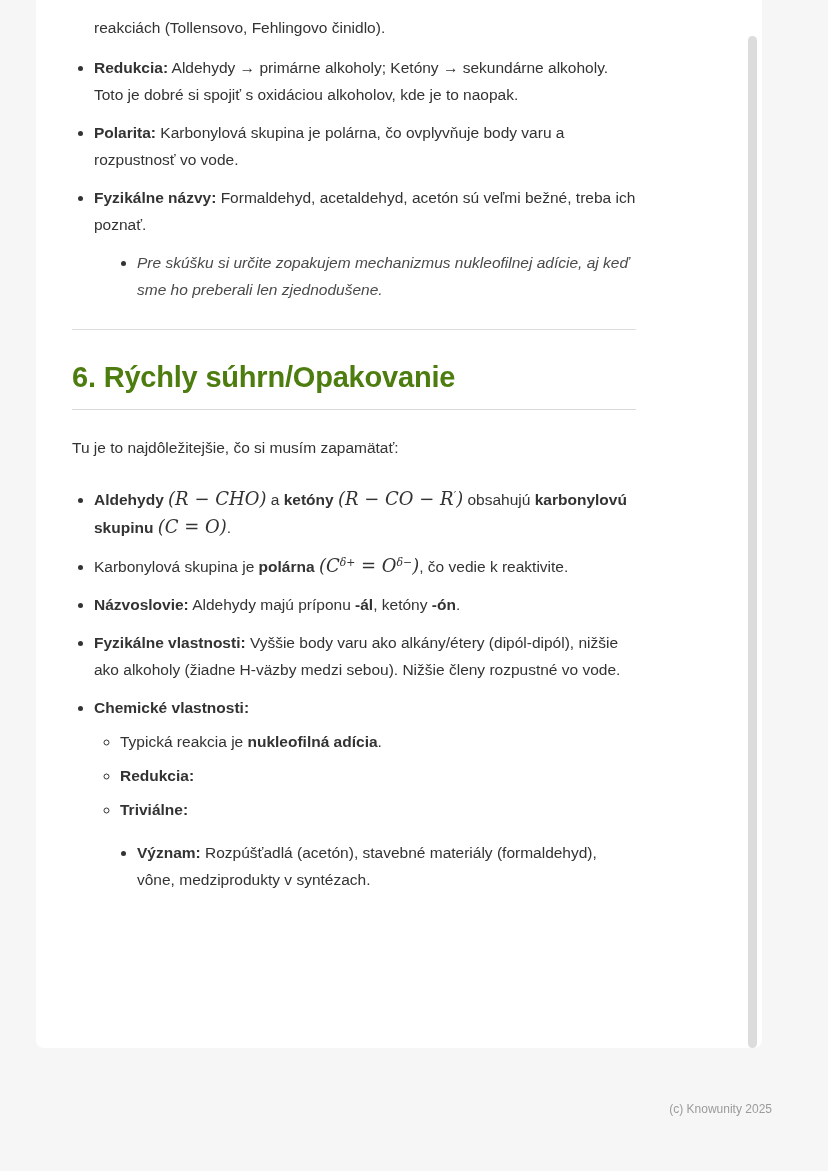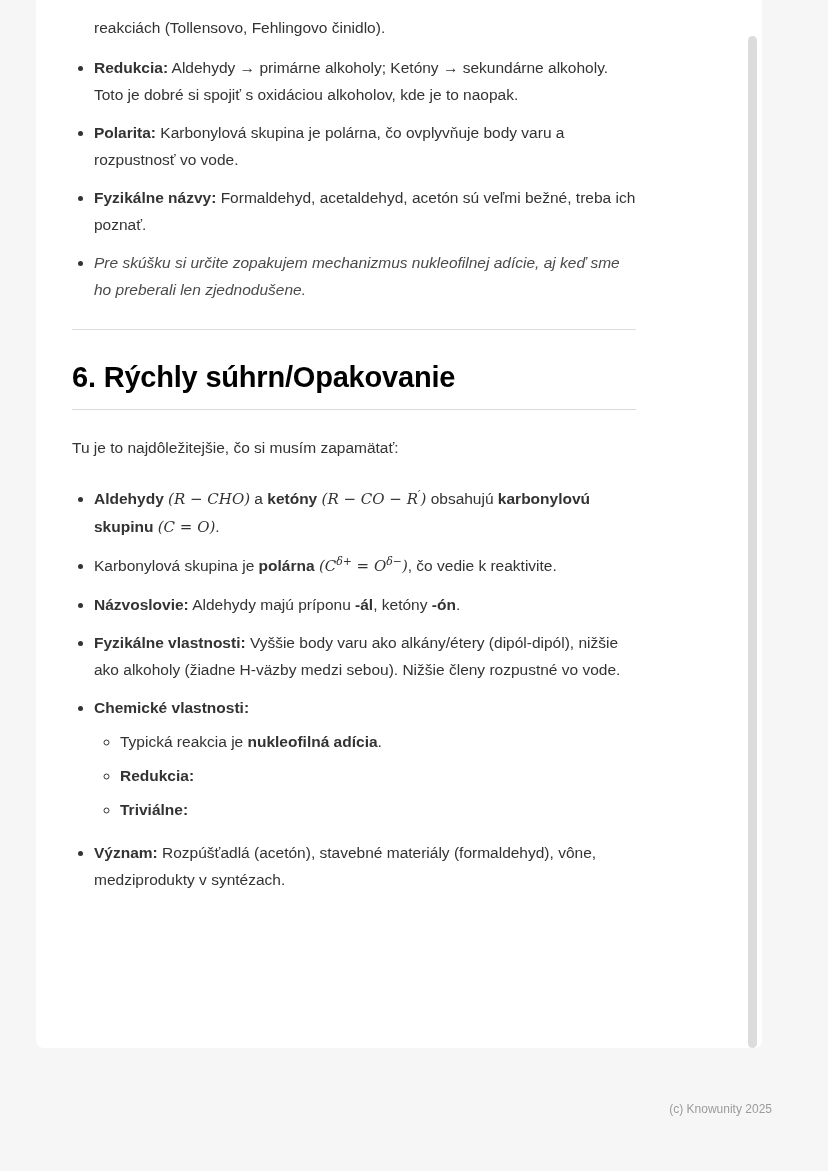--- a/index.html
+++ b/index.html
@@ -33,53 +33,53 @@
   .cont-line {
     margin:0 0 13px 0;
     padding-left:22px;
   }
   ul.lvl1 {
     list-style:disc;
     margin:0;
     padding-left:22px;
   }
   ul.lvl1 > li { margin-bottom:11px; }
-  ul.lvl1 > li:last-child { margin-bottom:0; }
+  ul.lvl1 > li:last-child { margin-bottom:0;margin-left:43px; }
   ul.sub {
     list-style:circle;
     margin:7px 0 16px 0;
     padding-left:26px;
   }
   ul.sub > li { margin-bottom:7px; }
   ul.sub > li:last-child { margin-bottom:0; }
   li::marker { color:#333; }
   .b { font-weight:700; }
   .i { font-style:italic; }
   .note-italic { color:#4a4a4a; }
   .m {
     font-family:"DejaVu Serif","Liberation Serif",serif;
     font-style:italic;
-    font-size:15px;
+    font-size:18px;
   }
   sup.m, .m sup, sup {
     line-height:0;
     font-size:70%;
     vertical-align:super;
   }
   hr.rule {
     border:none;
     border-top:1px solid #dedede;
     margin:26px 0 0 0;
   }
   .heading {
     margin:30px 0 0 0;
     font-size:29px;
     line-height:34px;
     font-weight:700;
-    color:#000000;
+    color:#4d7c0f;
     letter-spacing:-0.2px;
   }
   .heading-underline {
     border-top:1px solid #d9d9d9;
     margin-top:15px;
   }
   .intro { margin:24px 0 24px 0; }
   .scrollbar {
     position:absolute;
     left:748px;

